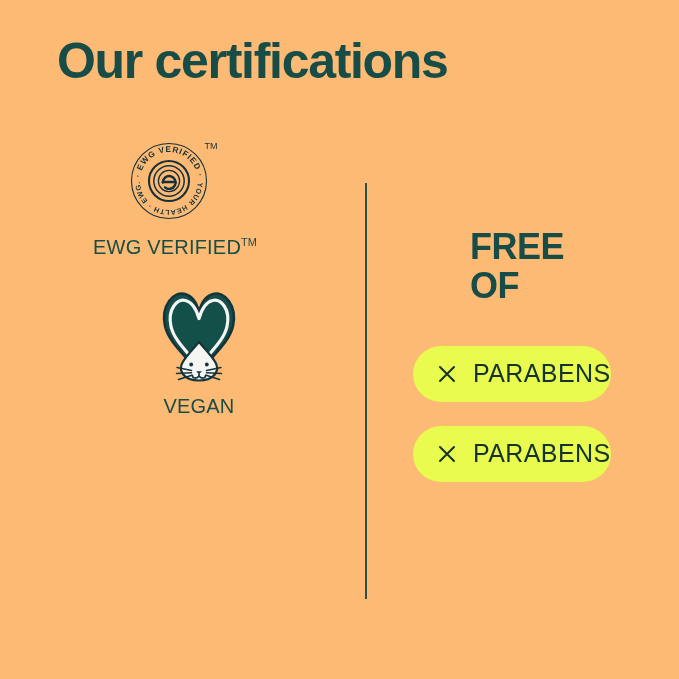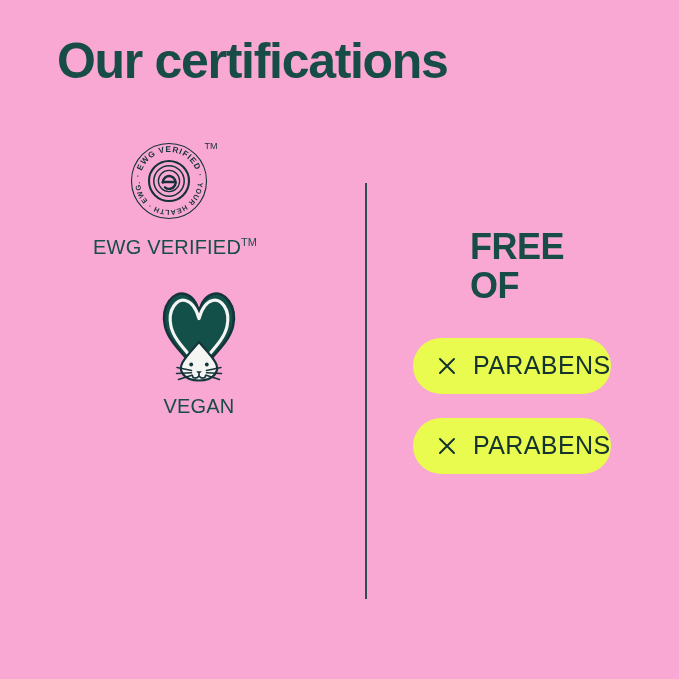--- a/index.html
+++ b/index.html
@@ -13,21 +13,21 @@
     font-family: "Liberation Sans", sans-serif;
     overflow: hidden;
     position: relative;
     color: #174c47;
   }
 
   .page {
     position: relative;
     width: 679px;
     height: 679px;
-    background: #f9a8d4;
+    background: #fdba74;
   }
 
   
   .page-title {
     position: absolute;
     left: 57px;
     top: 34px;
     font-size: 50px;
     font-weight: bold;
     letter-spacing: -1.3px;
@@ -95,21 +95,21 @@
     font-size: 36px;
     font-weight: bold;
     color: #174c47;
     line-height: 1.08;
     letter-spacing: -0.5px;
     padding-left: 70px;
   }
   .free-title .line2 { display: block; }
 
   .pill-list {
-    margin-top: 32px;
+    margin-top: 40px;
     margin-left: 13px;
   }
   .pill {
     display: flex;
     align-items: center;
     background: #e9fb4e;
     border-radius: 40px;
     height: 56px;
     padding: 0 24px;
     margin-bottom: 24px;

